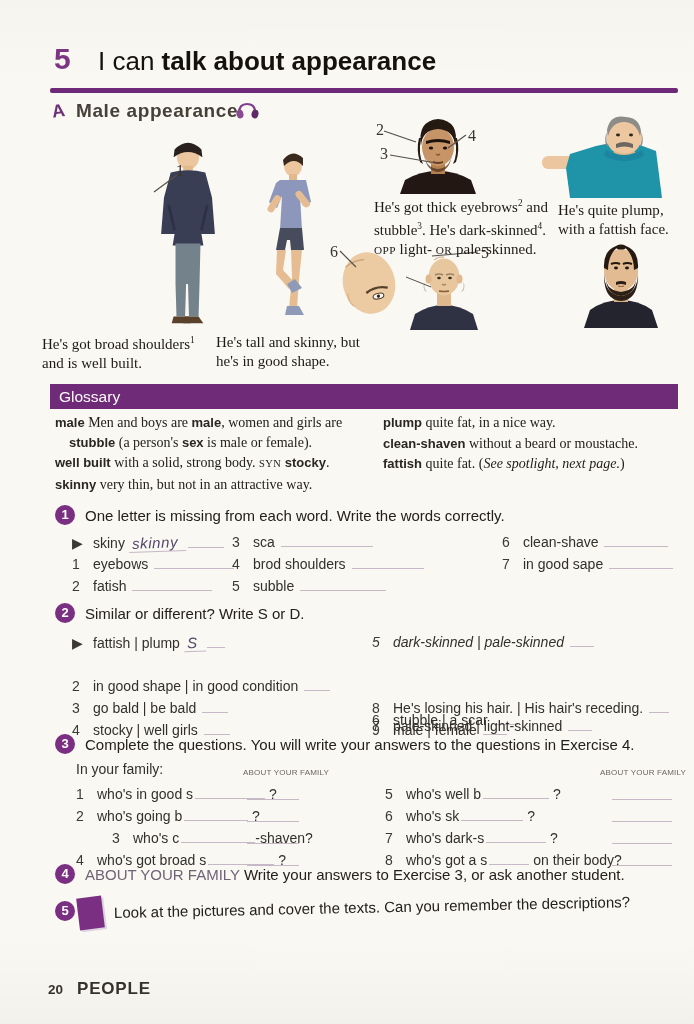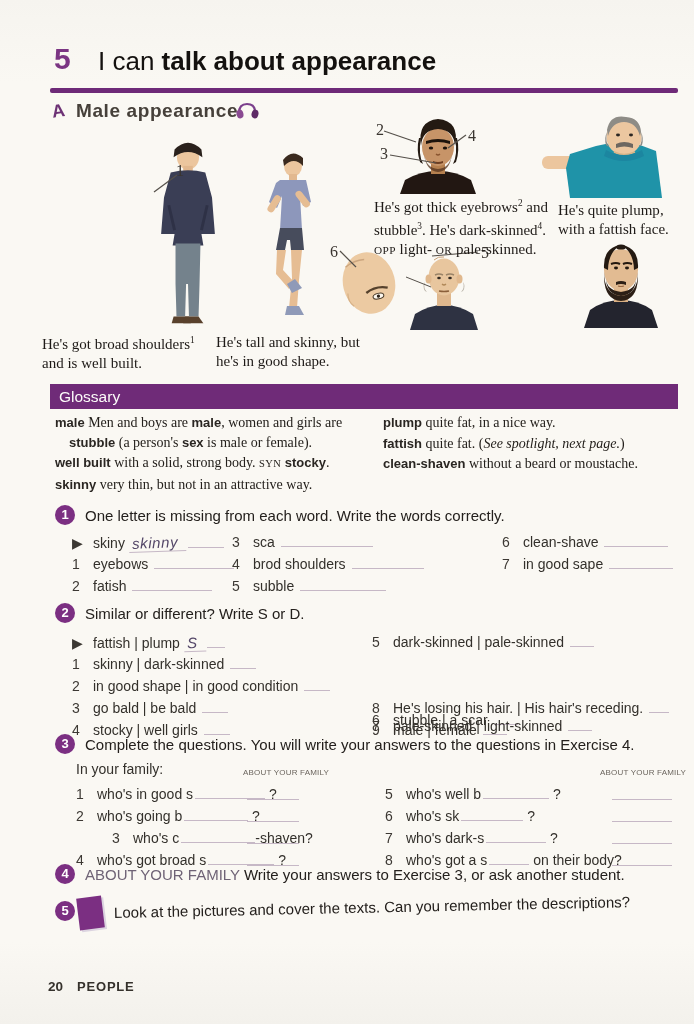--- a/index.html
+++ b/index.html
@@ -34,21 +34,21 @@
   .blank{display:inline-block;border-bottom:1.3px solid #c6b8c6;height:12px;margin-left:2px;}
   .hw{font-style:italic;color:#544768;font-size:15px;letter-spacing:.6px;border-bottom:1.3px solid #c6b8c6;padding:0 8px 0 3px;display:inline-block;transform:rotate(-2deg);}
   .ablank{border-bottom:1.3px solid #c6b8c6;height:12px;}
   .tinycaps{font-size:8px;color:#6b655e;letter-spacing:.2px;}
   .famcap{color:#6f6376;}
   .ex5text{display:inline-block;transform:rotate(-1.2deg);transform-origin:left center;}
   .flashcard{width:25px;height:32px;background:#7b2f82;transform:rotate(-7deg);box-shadow:2px 2px 0 #dcd4e0;}
   
   .footer{font-size:13.5px;color:#35312c;}
   .footer .pnum{font-weight:bold;margin-right:14px;}
-  .footer .plabel{font-weight:bold;font-size:13px;letter-spacing:.8px;}
+  .footer .plabel{font-weight:bold;font-size:17px;letter-spacing:.8px;}
 </style>
 </head>
 <body>
 
 <div class="page">
 
   <span class="abs unitnum" style="left:54px;top:42px;">5</span>
   <span class="abs pagetitle" style="left:98px;top:46px;"><span>I can </span><b>talk about appearance</b></span>
   <div class="abs rule" style="left:50px;top:88px;width:628px;"></div>
 
@@ -182,43 +182,42 @@
   <div class="abs glossbar" style="left:50px;top:384px;width:628px;">
     <div class="glosstitle">Glossary</div>
   </div>
   <div class="abs glosscol" style="left:55px;top:413px;width:318px;">
     <div class="entry"><b>male</b><span> Men and boys are </span><b>male</b><span>, women and girls are </span><b>stubble</b><span> (a person's </span><b>sex</b><span> is male or female).</span></div>
     <div class="entry"><b>well built</b><span> with a solid, strong body. </span><span class="sc">SYN</span><span> </span><b>stocky</b><span>.</span></div>
     <div class="entry"><b>skinny</b><span> very thin, but not in an attractive way.</span></div>
   </div>
   <div class="abs glosscol" style="left:383px;top:413px;width:302px;">
     <div class="entry"><b>plump</b><span> quite fat, in a nice way.</span></div>
+    <div class="entry"><b>clean-shaven</b><span> without a beard or moustache.</span></div>
     <div class="entry"><b>fattish</b><span> quite fat. (</span><i>See spotlight, next page.</i><span>)</span></div>
-    <div class="entry"><b>clean-shaven</b><span> without a beard or moustache.</span></div>
   </div>
 
   <div class="abs badge" style="left:55px;top:505px;">1</div>
   <div class="abs instr" style="left:85px;top:507px;">One letter is missing from each word. Write the words correctly.</div>
   <div class="abs item" style="left:72px;top:534px;"><span class="inum">▶</span><span><span>skiny </span><span class="hw">skinny</span><span class="blank" style="width: 36px;"></span></span></div>
   <div class="abs item" style="left:72px;top:556px;"><span class="inum">1</span><span><span>eyebows </span><span class="blank" style="width: 80px;"></span></span></div>
   <div class="abs item" style="left:72px;top:578px;"><span class="inum">2</span><span><span>fatish </span><span class="blank" style="width: 80px;"></span></span></div>
   <div class="abs item" style="left:232px;top:534px;"><span class="inum">3</span><span><span>sca </span><span class="blank" style="width: 92px;"></span></span></div>
   <div class="abs item" style="left:232px;top:556px;"><span class="inum">4</span><span><span>brod shoulders </span><span class="blank" style="width: 72px;"></span></span></div>
   <div class="abs item" style="left:232px;top:578px;"><span class="inum">5</span><span><span>subble </span><span class="blank" style="width: 86px;"></span></span></div>
   <div class="abs item" style="left:502px;top:534px;"><span class="inum">6</span><span><span>clean-shave </span><span class="blank" style="width: 64px;"></span></span></div>
   <div class="abs item" style="left:502px;top:556px;"><span class="inum">7</span><span><span>in good sape </span><span class="blank" style="width: 64px;"></span></span></div>
 
   <div class="abs badge" style="left:55px;top:603px;">2</div>
   <div class="abs instr" style="left:85px;top:605px;">Similar or different? Write S or D.</div>
   <div class="abs item" style="left:72px;top:634px;"><span class="inum">▶</span><span><span>fattish | plump </span><span class="hw">S</span><span class="blank" style="width: 18px;"></span></span></div>
-  <div class="abs item" style="left:72px;top:656px;"><span class="inum">1</span><span><span>skinny | dark-skinned </span><span class="blank" style="width: 26px;"></span></span></div>
   <div class="abs item" style="left:72px;top:678px;"><span class="inum">2</span><span><span>in good shape | in good condition </span><span class="blank" style="width: 26px;"></span></span></div>
   <div class="abs item" style="left:72px;top:700px;"><span class="inum">3</span><span><span>go bald | be bald </span><span class="blank" style="width: 26px;"></span></span></div>
   <div class="abs item" style="left:72px;top:722px;"><span class="inum">4</span><span><span>stocky | well girls </span><span class="blank" style="width: 26px;"></span></span></div>
-  <div class="abs item" style="left:372px;top:634px;"><span class="inum">5</span><span><span>dark-skinned | pale-skinned </span><span class="blank" style="width: 24px;"></span></span></div>
+  <div class="abs item" style="left:372px;top:634px;font-style:italic;"><span class="inum">5</span><span><span>dark-skinned | pale-skinned </span><span class="blank" style="width: 24px;"></span></span></div>
   <div class="abs item" style="left:372px;top:684px;margin-top:28px;"><span class="inum">6</span><span><span>stubble | a scar </span><span class="blank" style="width: 24px;"></span></span></div>
   <div class="abs item" style="left:372px;top:678px;margin-top:40px;"><span class="inum">7</span><span><span>pale-skinned | light-skinned </span><span class="blank" style="width: 24px;"></span></span></div>
   <div class="abs item" style="left:372px;top:700px;"><span class="inum">8</span><span><span>He's losing his hair. | His hair's receding. </span><span class="blank" style="width: 20px;"></span></span></div>
   <div class="abs item" style="left:372px;top:722px;"><span class="inum">9</span><span><span>male | female </span><span class="blank" style="width: 24px;"></span></span></div>
 
   <div class="abs badge" style="left:55px;top:734px;">3</div>
   <div class="abs instr" style="left:85px;top:736px;">Complete the questions. You will write your answers to the questions in Exercise 4.</div>
   <div class="abs item" style="left:76px;top:761px;">In your family:</div>
   <div class="abs tinycaps" style="left:243px;top:768px;">ABOUT YOUR FAMILY</div>
   <div class="abs tinycaps" style="left:600px;top:768px;">ABOUT YOUR FAMILY</div>

